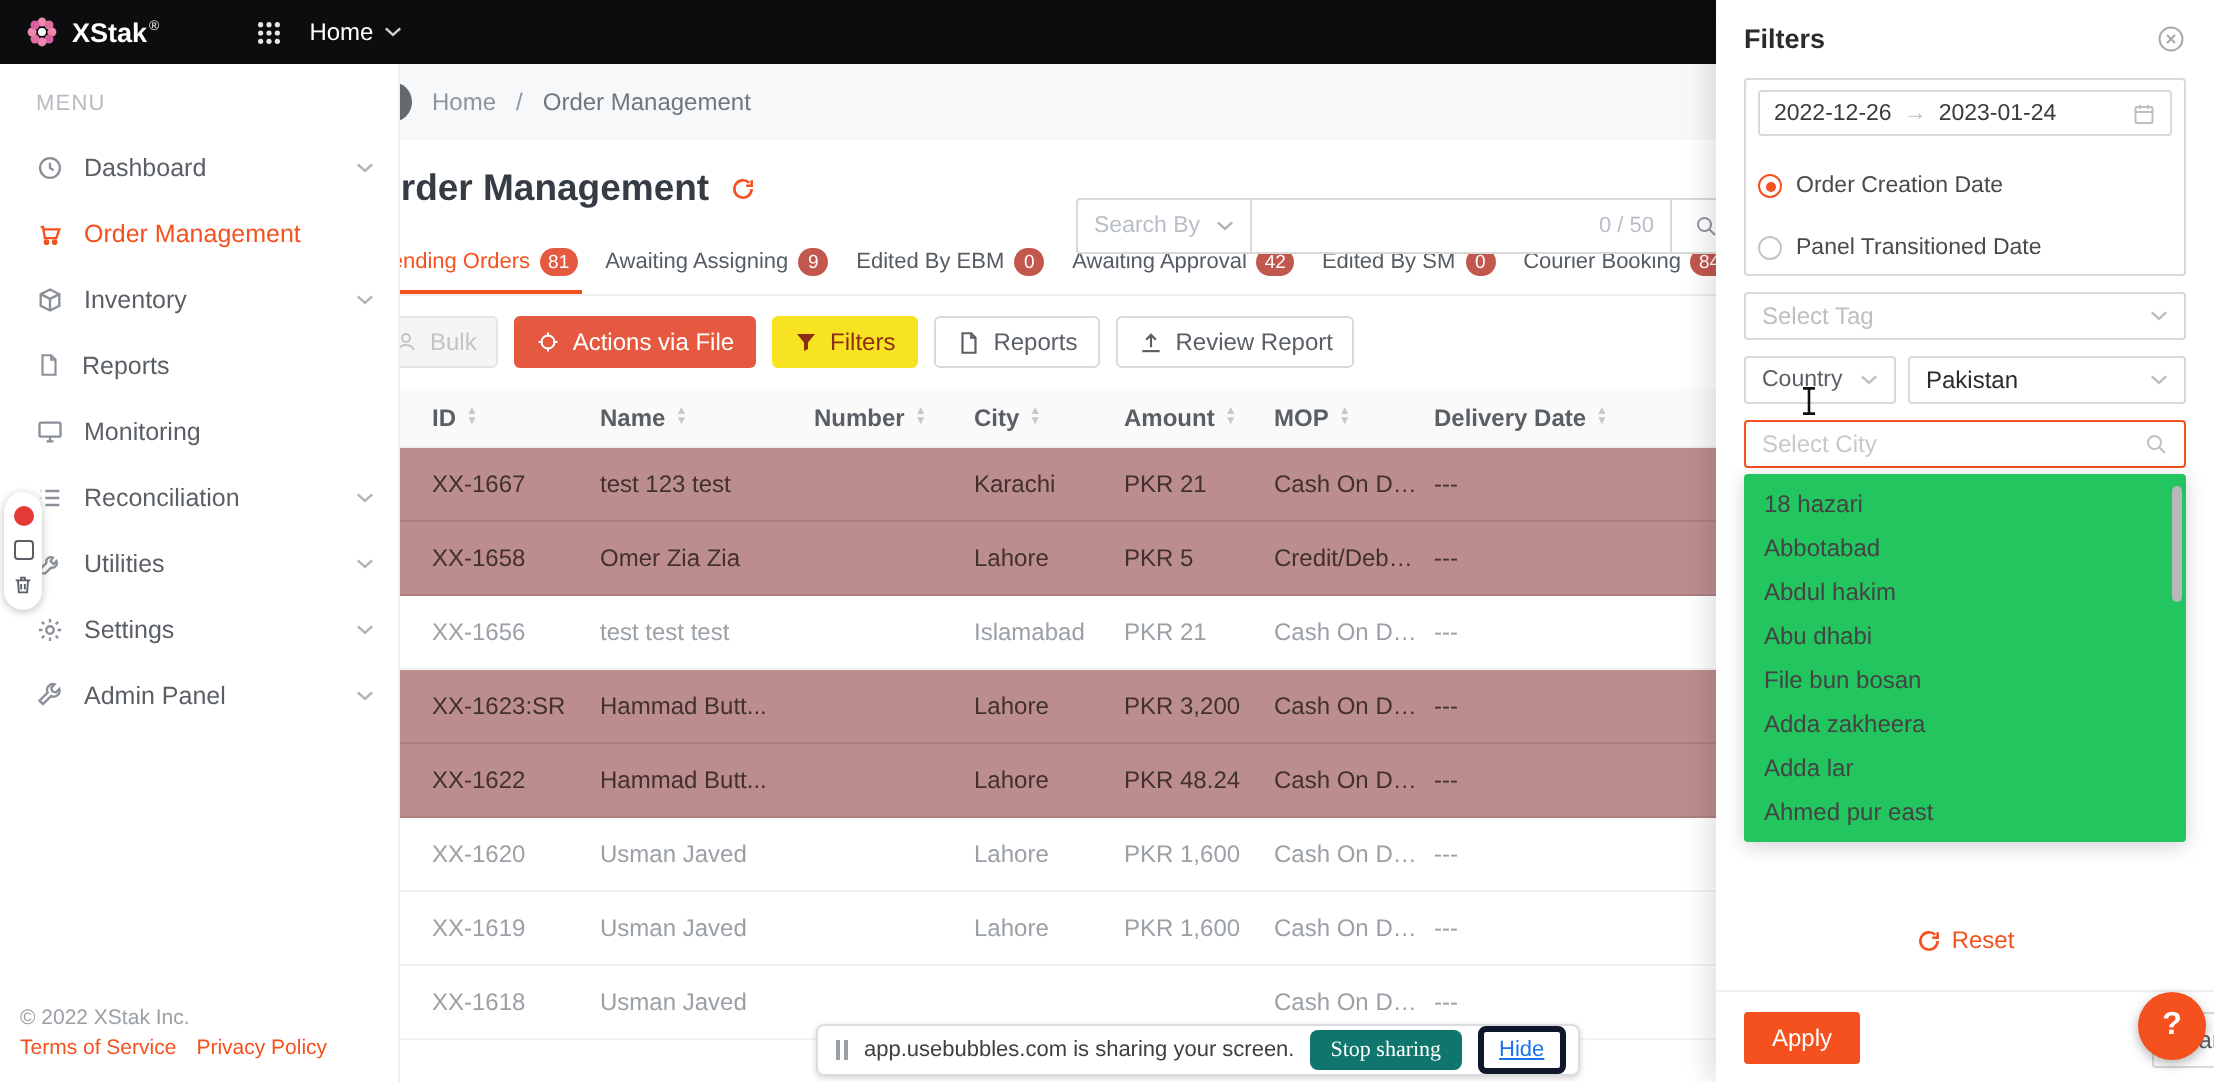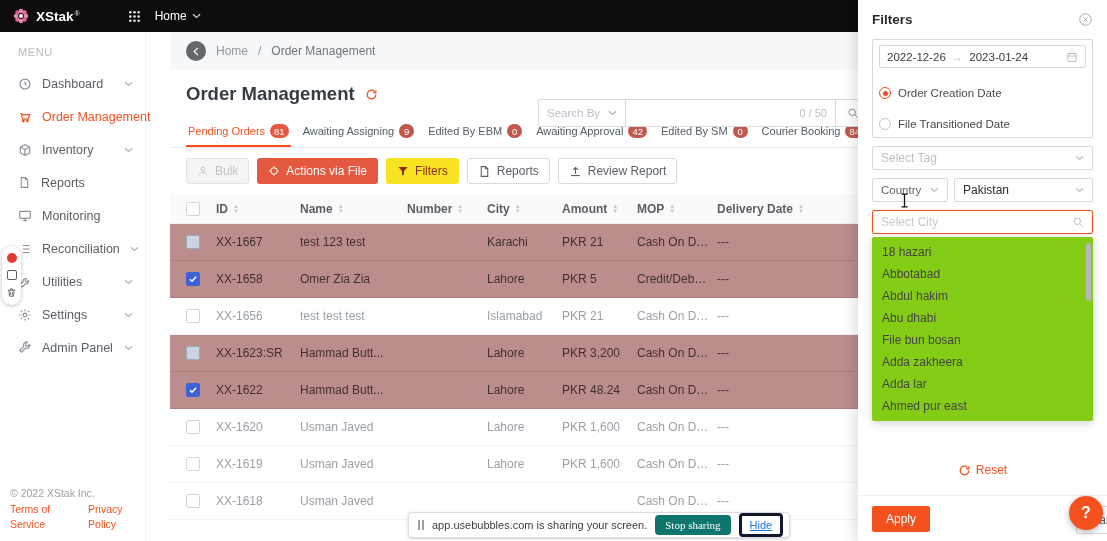--- a/index.html
+++ b/index.html
@@ -11,21 +11,21 @@
   
   .topbar{position:absolute;top:0;left:0;width:100%;height:32px;background:#0d0d0f;display:flex;align-items:center;padding:0 12px;z-index:10}
   .logo{display:flex;margin-right:6px}
   .brand{color:#fff;font-weight:700;font-size:13.5px;display:flex;align-items:flex-start}
   .brand sup{font-size:7px;color:#cfcfcf;margin-top:1px;margin-left:1px}
   .grid-btn{color:#e6e6e6;margin-left:48px;display:flex;cursor:pointer}
   .home-btn{color:#fff;display:flex;align-items:center;gap:5px;font-size:12px;margin-left:14px;cursor:pointer}
   .home-btn .chev{color:#cfcfcf;display:flex}
 
   
-  .sidebar{position:absolute;top:32px;left:0;width:146px;bottom:0;background:#fff;border-right:1px solid #f0f0f0;z-index:5}
+  .sidebar{position:absolute;top:32px;left:0;width:200px;bottom:0;background:#fff;border-right:1px solid #f0f0f0;z-index:5}
   .menu-label{color:#b8bcc2;font-size:11px;padding:14px 0 9px 18px;letter-spacing:.6px}
   .side-item{height:33px;display:flex;align-items:center;gap:10px;padding:0 12px 0 18px;color:#5a5f66;cursor:pointer;font-size:12.5px;white-space:nowrap}
   .side-item .s-icon{color:#8a9099;display:flex}
   .side-item.active,.side-item.active .s-icon{color:var(--orange)}
   .s-chev{margin-left:auto;color:#aeb3ba;display:flex}
   .side-footer{position:absolute;bottom:8px;left:10px;font-size:10.5px;color:#9aa0a6;line-height:1.5}
   .side-links{display:flex;gap:10px}
   .side-links span{color:var(--orange);cursor:pointer}
 
   
@@ -100,21 +100,21 @@
   .radio.sel{border-color:var(--orange)}
   .radio.sel::after{content:"";position:absolute;inset:2.5px;background:var(--orange);border-radius:50%}
   .select{height:24px;border:1px solid #d9d9d9;border-radius:2px;display:flex;align-items:center;padding:0 8px;color:#bfbfbf;font-size:12px;cursor:pointer;background:#fff}
   .select .s-chev{margin-left:auto;color:#bfbfbf}
   .mt8{margin-top:8px}
   .country-row{display:flex;gap:6px;margin-top:8px}
   .country-sel{width:76px;color:#5a5f66;font-size:11.5px}
   .pak-sel{flex:1;color:#2b2b2b}
   .city-input{margin-top:8px;height:24px;border:1px solid var(--orange);border-radius:2px;display:flex;align-items:center;padding:0 8px;color:#c9c9c9;font-size:12px;cursor:text}
   .city-search-icon{margin-left:auto;color:#bfbfbf;display:flex}
-  .city-list{margin-top:3px;background:#84cc16;border-radius:2px;box-shadow:0 2px 10px rgba(0,0,0,.18);position:relative;padding:4px 0}
+  .city-list{margin-top:3px;background:#22c55e;border-radius:2px;box-shadow:0 2px 10px rgba(0,0,0,.18);position:relative;padding:4px 0}
   .city-item{height:22px;display:flex;align-items:center;padding:0 10px;color:#444;font-size:12px;cursor:pointer}
   .city-scroll{position:absolute;right:2px;top:6px;width:5px;height:58px;background:#b8b8b8;border-radius:3px;cursor:pointer}
   .reset-row{position:absolute;bottom:18px;left:0;right:0;display:flex;justify-content:center;align-items:center;gap:5px;color:var(--orange);font-size:12px;cursor:pointer}
   .reset-row span{display:flex;align-items:center}
   .drawer-foot{border-top:1px solid #f0f0f0;padding:10px 14px;display:flex;align-items:center;position:relative;height:46px}
   .apply-btn{background:var(--orange);color:#fff;border:none;border-radius:2px;padding:6px 14px;font-size:12px;cursor:pointer;font-family:inherit}
   .cancel-btn{position:absolute;right:-36px;top:10px;background:#fff;border:1px solid #d9d9d9;color:#5a5f66;border-radius:2px;padding:6px 14px;font-size:12px;cursor:pointer;font-family:inherit}
 
   .help-fab{position:absolute;right:4px;bottom:11px;width:34px;height:34px;border-radius:50%;background:var(--orange);color:#fff;font-weight:700;font-size:16px;display:flex;align-items:center;justify-content:center;z-index:200;box-shadow:0 2px 6px rgba(0,0,0,.3);cursor:pointer}
   .ibeam{position:absolute;left:900px;top:193px;z-index:150;display:flex}
@@ -613,21 +613,21 @@
                 <path d="M3.5 10h17M8 3v4M16 3v4"></path>
               </svg>
             </span>
         </div>
         <div class="radio-row">
           <span class="radio sel"></span>
           <span>Order Creation Date</span>
         </div>
         <div class="radio-row">
           <span class="radio"></span>
-          <span>File Transitioned Date</span>
+          <span>Panel Transitioned Date</span>
         </div>
       </div>
 
       <div class="select mt8">
         <span>Select Tag</span>
         <span class="s-chev">
             <svg viewBox="0 0 10 6" width="9" height="6" fill="none">
               <path d="M1 1l4 3.6L9 1" stroke="currentColor" stroke-width="1.4"></path>
             </svg>
           </span>

